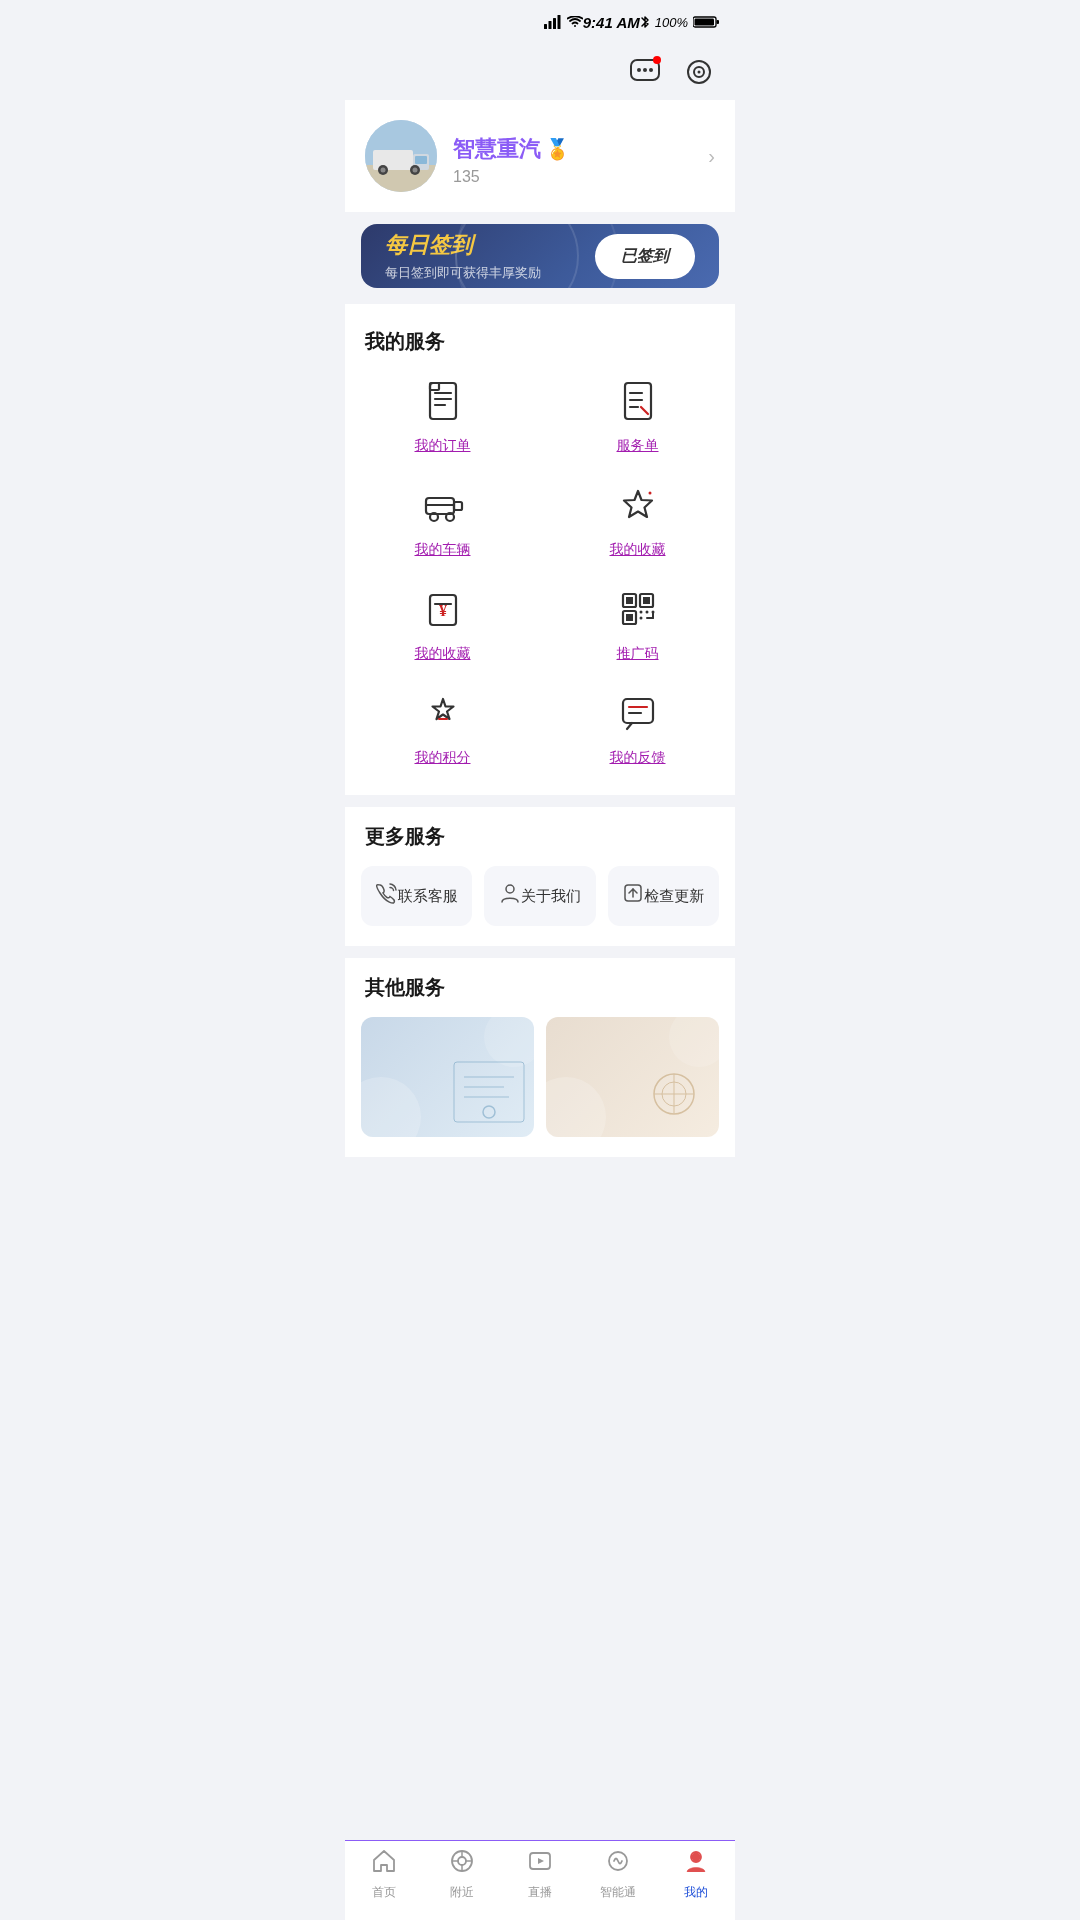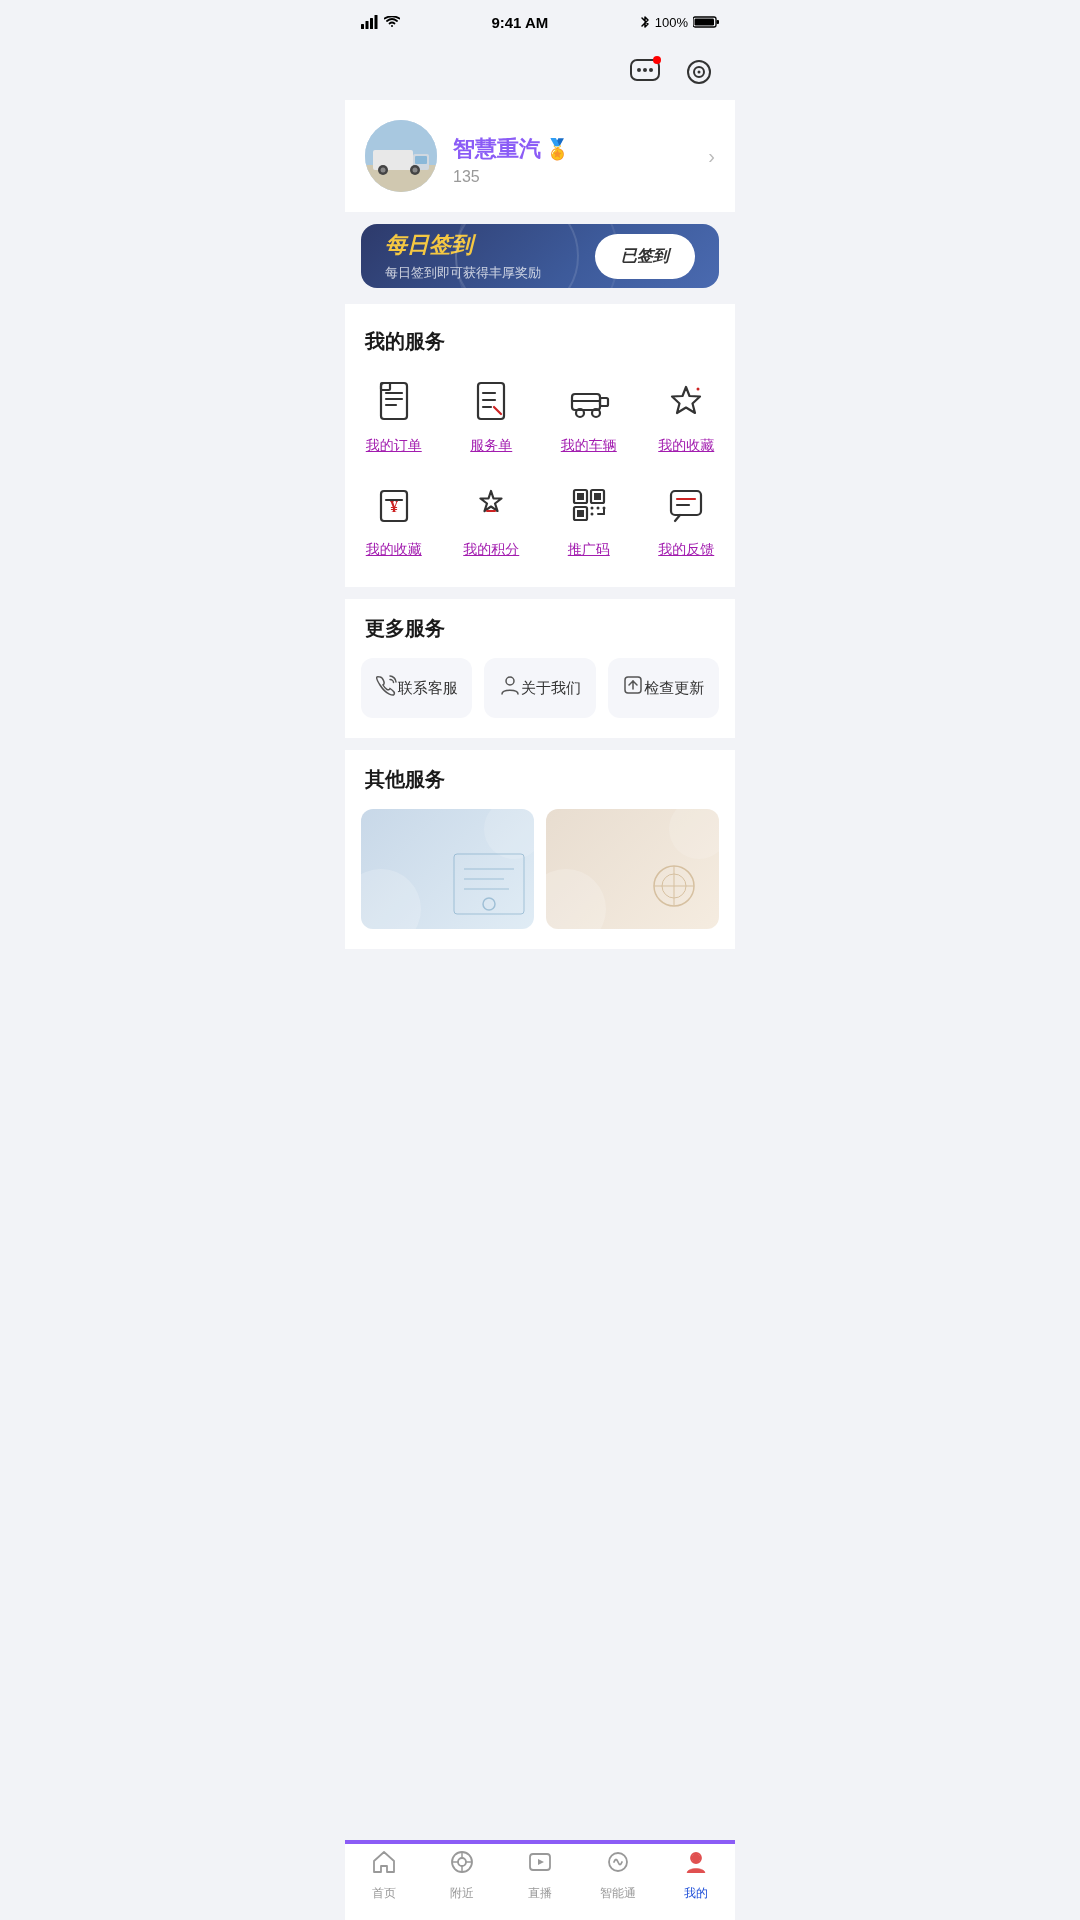--- a/index.html
+++ b/index.html
@@ -13,22 +13,23 @@
       position: relative;
       overflow-x: hidden;
     }
 
     
     .status-bar {
       background: #f2f3f7;
       height: 44px;
       display: flex;
       align-items: center;
-      justify-content: space-between;
+      justify-content: flex-end;
       padding: 12px 16px;
+      font-style: italic;
     }
     .status-left { display: flex; align-items: center; gap: 5px; }
     .status-center { font-size: 15px; font-weight: 600; }
     .status-right { display: flex; align-items: center; gap: 5px; font-size: 13px; }
 
     
     .header-icons {
       display: flex;
       justify-content: flex-end;
       padding: 8px 16px 8px;
@@ -152,21 +153,21 @@
       font-weight: 700;
       color: #1a1a1a;
       padding: 16px 20px 12px;
       background: #fff;
     }
 
     
     .service-grid {
       background: #fff;
       display: grid;
-      grid-template-columns: repeat(4, 1fr);
+      grid-template-columns: repeat(2, 1fr);
       padding: 8px 0 20px;
       margin-bottom: 12px;
     }
     .service-item {
       display: flex;
       flex-direction: column;
       align-items: center;
       padding: 16px 8px 8px;
       gap: 10px;
       cursor: pointer;
@@ -246,21 +247,21 @@
       background: rgba(255,255,255,0.15);
     }
 
     
     .bottom-nav {
       position: fixed;
       bottom: 0; left: 50%;
       transform: translateX(-50%);
       width: 390px;
       background: #fff;
-      border-top: 4px solid #8b5cf6;
+      border-top: 1px solid #8b5cf6;
       display: flex;
       align-items: center;
       height: 80px;
       padding-bottom: 21px;
       margin-top: 41px;
     }
     .nav-item {
       flex: 1;
       display: flex;
       flex-direction: column;
@@ -429,30 +430,20 @@
 
   <div class="service-item">
     <div class="service-icon">
       <svg viewBox="0 0 44 44">
           <rect x="9" y="8" width="26" height="30" rx="3" class="icon-stroke"></rect>
           <text x="22" y="29" text-anchor="middle" font-size="16" font-family="serif" fill="#cc2222" style="font-weight:bold">¥</text>
           <line x1="14" y1="17" x2="30" y2="17" class="icon-stroke"></line>
         </svg>
     </div>
     <span class="service-label">我的收藏</span>
-  </div>
-
-  <div class="service-item">
-    <div class="service-icon">
-      <svg viewBox="0 0 44 44">
-        <path d="M22 8 L24.5 15.5 L32.5 15.5 L26 20.5 L28.5 28 L22 23.5 L15.5 28 L18 20.5 L11.5 15.5 L19.5 15.5 Z" class="icon-stroke"></path>
-        <line x1="18" y1="28" x2="26" y2="28" stroke="#cc2222" stroke-width="2" stroke-linecap="round"></line>
-      </svg>
-    </div>
-    <span class="service-label">我的积分</span>
   </div>
 
   <div class="service-item">
     <div class="service-icon">
       <svg viewBox="0 0 44 44">
         <rect x="7" y="7" width="13" height="13" rx="1.5" class="icon-stroke"></rect>
         <rect x="10" y="10" width="7" height="7" fill="#333"></rect>
         <rect x="24" y="7" width="13" height="13" rx="1.5" class="icon-stroke"></rect>
         <rect x="27" y="10" width="7" height="7" fill="#333"></rect>
         <rect x="7" y="24" width="13" height="13" rx="1.5" class="icon-stroke"></rect>
@@ -464,20 +455,30 @@
         <line x1="31" y1="31" x2="37" y2="31" stroke="#333" stroke-width="2" stroke-linecap="round"></line>
         <line x1="37" y1="25" x2="37" y2="31" stroke="#333" stroke-width="2" stroke-linecap="round"></line>
       </svg>
     </div>
     <span class="service-label">推广码</span>
   </div>
 
   <div class="service-item">
     <div class="service-icon">
       <svg viewBox="0 0 44 44">
+        <path d="M22 8 L24.5 15.5 L32.5 15.5 L26 20.5 L28.5 28 L22 23.5 L15.5 28 L18 20.5 L11.5 15.5 L19.5 15.5 Z" class="icon-stroke"></path>
+        <line x1="18" y1="28" x2="26" y2="28" stroke="#cc2222" stroke-width="2" stroke-linecap="round"></line>
+      </svg>
+    </div>
+    <span class="service-label">我的积分</span>
+  </div>
+
+  <div class="service-item">
+    <div class="service-icon">
+      <svg viewBox="0 0 44 44">
           <rect x="7" y="8" width="30" height="24" rx="4" class="icon-stroke"></rect>
           <line x1="13" y1="16" x2="31" y2="16" class="icon-stroke-red"></line>
           <line x1="13" y1="22" x2="25" y2="22" class="icon-stroke"></line>
           <path d="M16 32 L11 38" class="icon-stroke"></path>
         </svg>
     </div>
     <span class="service-label">我的反馈</span>
   </div>
 </div>
 

